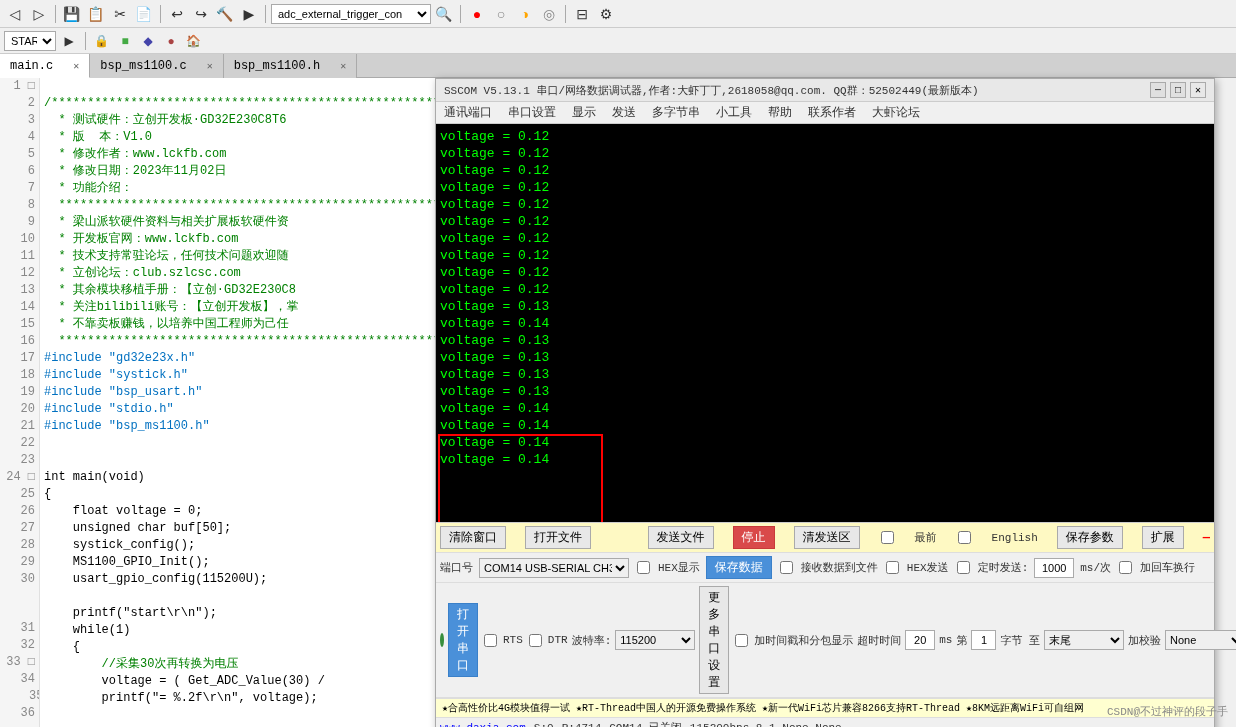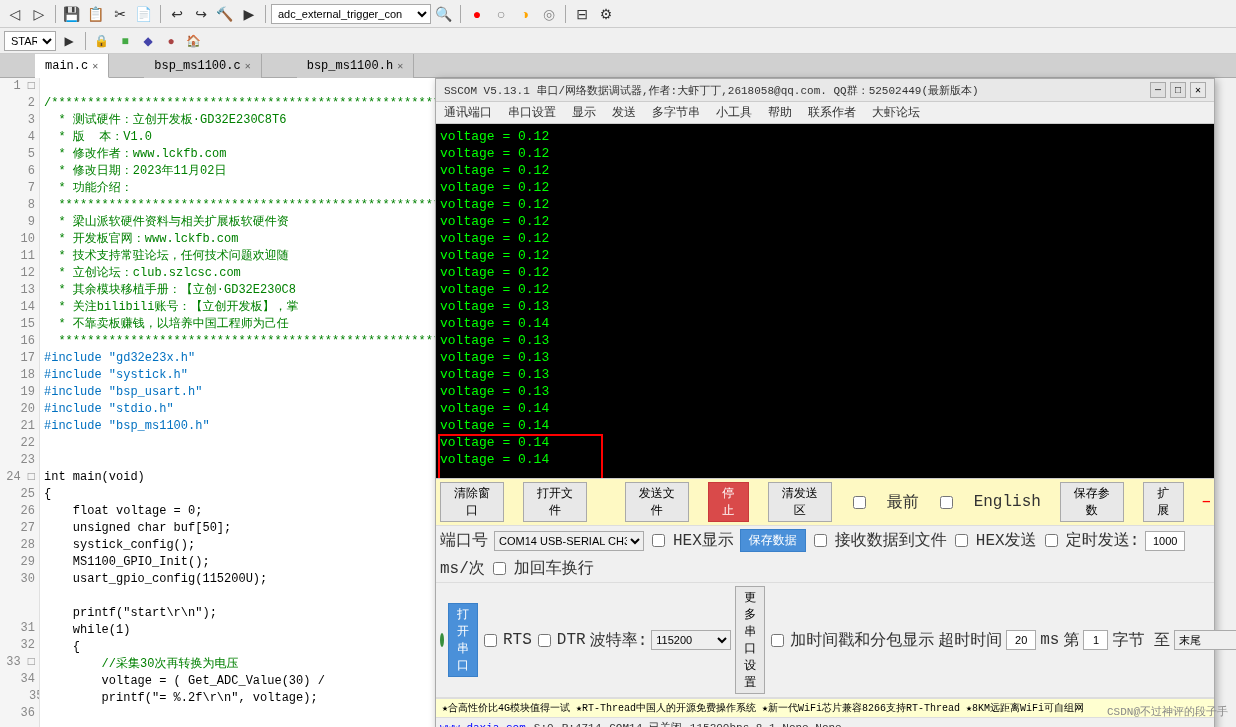--- a/index.html
+++ b/index.html
@@ -10,21 +10,21 @@
     .toolbar-btn { width: 22px; height: 22px; background: transparent; border: none; cursor: pointer; display: flex; align-items: center; justify-content: center; font-size: 14px; color: #333; }
     .toolbar-sep { width: 1px; height: 18px; background: #aaa; margin: 0 3px; }
     .toolbar-dropdown { height: 20px; font-size: 11px; border: 1px solid #aaa; background: white; padding: 0 2px; }
 
     
     .toolbar2 { display: flex; align-items: center; background: #f0f0f0; border-bottom: 1px solid #ccc; padding: 2px 4px; height: 26px; gap: 3px; }
     .toolbar2-btn { width: 20px; height: 20px; background: transparent; border: none; cursor: pointer; display: flex; align-items: center; justify-content: center; font-size: 12px; }
 
     
     .tabs { display: flex; background: #d0d0d0; border-bottom: 1px solid #aaa; height: 24px; }
-    .tab { display: flex; align-items: center; padding: 0 10px; height: 24px; border-right: 1px solid #aaa; cursor: pointer; font-size: 12px; background: #d0d0d0; gap: 0; margin-left: 35px; }
+    .tab { display: flex; align-items: center; padding: 0 10px; height: 24px; border-right: 1px solid #aaa; cursor: pointer; font-size: 12px; background: #d0d0d0; gap: 16px; }
     .tab.active { background: white; border-bottom: 1px solid white; margin-bottom: -1px; }
     .tab-close { font-size: 10px; color: #666; cursor: pointer; margin-left: 4px; }
 
     
     .main-area { display: flex; width: 100%; height: calc(727px - 28px - 26px - 24px); position: relative; }
 
     
     .code-editor { background: white; width: 440px; height: 100%; overflow: hidden; border-right: 1px solid #ccc; position: relative; }
     .code-lines { display: flex; height: 100%; }
     .line-numbers { width: 40px; background: #f5f5f5; border-right: 1px solid #e0e0e0; text-align: right; padding-right: 4px; color: #888; font-size: 12px; line-height: 17px; user-select: none; overflow: hidden; }
@@ -46,21 +46,21 @@
     
     .highlight-box { position: absolute; left: 2px; top: 310px; width: 165px; height: 170px; border: 2px solid red; pointer-events: none; }
 
     .serial-bottom { display: flex; flex-direction: column; border-top: 1px solid #ccc; }
     .serial-btn-row { display: flex; align-items: center; gap: 19px; padding: 3px 4px; background: #fef9c3; border-bottom: 1px solid #ddd; }
     .serial-btn { padding: 2px 8px; border: 1px solid #aaa; background: #e8e8e8; cursor: pointer; font-size: 12px; }
     .serial-btn.blue { background: #4a90d9; color: white; border-color: #3a80c9; }
     .serial-btn.red { background: #d94a4a; color: white; border-color: #c93a3a; }
 
     .serial-row2 { display: flex; align-items: center; gap: 6px; padding: 3px 4px; background: #f0f0f0; border-bottom: 1px solid #ddd; flex-wrap: wrap; }
-    .serial-label { font-size: 16px; color: #333; white-space: nowrap; }
+    .serial-label { font-size: 11px; color: #333; white-space: nowrap; }
     .serial-select { height: 20px; font-size: 11px; border: 1px solid #aaa; min-width: 80px; }
     .serial-input { height: 20px; font-size: 11px; border: 1px solid #aaa; width: 40px; text-align: center; }
     .serial-checkbox { margin: 0 2px; }
 
     .serial-row3 { display: flex; align-items: center; gap: 4px; padding: 3px 4px; background: #f0f0f0; border-bottom: 1px solid #ddd; }
 
     .serial-send-btn { padding: 2px 12px; border: 1px solid #4a90d9; background: #4a90d9; color: white; cursor: pointer; font-size: 12px; }
 
     .serial-status-bar { display: flex; align-items: center; padding: 2px 4px; background: #f0f0f0; border-top: 1px solid #ddd; font-size: 11px; gap: 8px; flex-wrap: wrap; }
     .status-link { color: blue; text-decoration: underline; cursor: pointer; }

